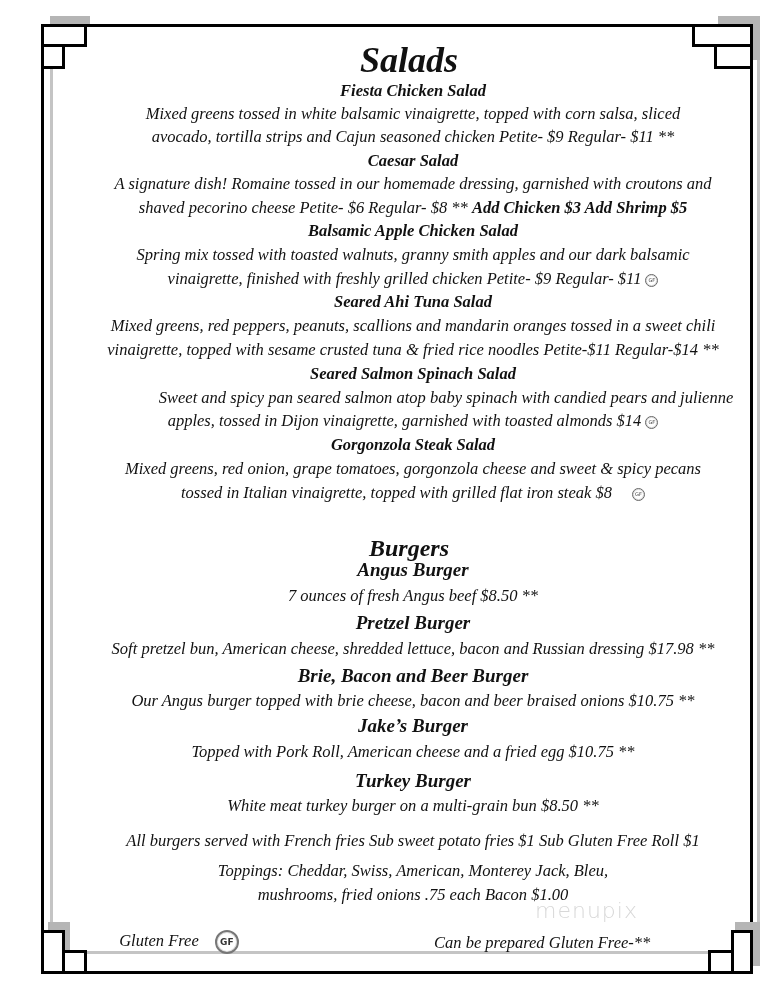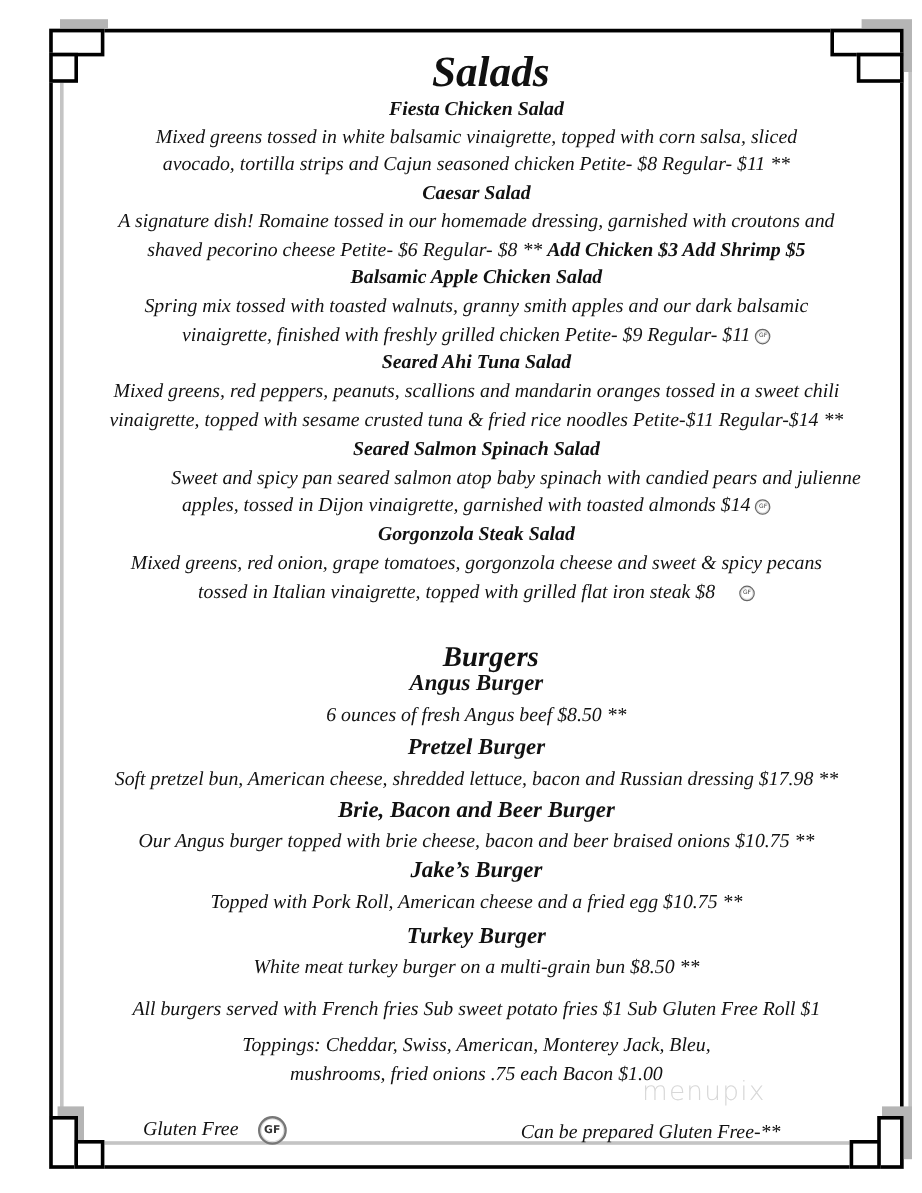--- a/index.html
+++ b/index.html
@@ -14,21 +14,21 @@
     .corner-box { position: absolute; border: 3px solid #000; background: #fff; box-sizing: border-box; }
     .corner-shade { position: absolute; background: #b5b5b5; }
 
     .content { position: absolute; left: 44px; top: 27px; width: 706px; text-align: center; }
 
     .section-title { font-family: "Liberation Serif", serif; font-style: italic; font-weight: bold;
                      position: absolute; left: 0; width: 706px; text-align: center; margin: 12px; }
     .sec-salads { top: 0px; font-size: 36px; }
     .sec-burgers { top: 496px; font-size: 24px; }
 
-    .line { position: absolute; left: 0; width: 706px; text-align: center; white-space: nowrap;
+    .line { position: absolute; left: 16px; width: 706px; text-align: center; white-space: nowrap;
             font-family: "Liberation Serif", serif; font-style: italic; font-size: 16.5px; line-height: 22px; }
     .item-name { font-weight: bold; font-size: 16.5px; }
     .burger-name { font-weight: bold; font-size: 19px; }
     .b { font-weight: bold; }
 
     .gf-icon { display: inline-block; width: 11px; height: 11px; border-radius: 50%;
                border: 1px solid #666; font-size: 5px; line-height: 11px; text-align: center;
                font-style: normal; font-family: "DejaVu Sans", sans-serif; color: #444;
                vertical-align: middle; margin-left: 4px; box-shadow: inset 0 0 0 1px #ddd; }
     .gf-icon.big { width: 20px; height: 20px; line-height: 20px; font-size: 9px; font-weight: bold;
@@ -58,21 +58,21 @@
 <div class="corner-shade" style="left:735px;top:922px;width:25px;height:44px;"></div>
 <div class="corner-box" style="left:731px;top:930px;width:22px;height:44px;"></div>
 <div class="corner-box" style="left:708px;top:950px;width:26px;height:24px;"></div>
 
 <div class="content">
 
   <h1 class="section-title sec-salads">Salads</h1>
 
   <div class="line item-name" style="top:53px;">Fiesta Chicken Salad</div>
   <div class="line" style="top:76px;">Mixed greens tossed in white balsamic vinaigrette, topped with corn salsa, sliced</div>
-  <div class="line" style="top:99px;">avocado, tortilla strips and Cajun seasoned chicken     Petite-  $8     Regular-  $11 **</div>
+  <div class="line" style="top:99px;">avocado, tortilla strips and Cajun seasoned chicken     Petite-  $9     Regular-  $11 **</div>
 
   <div class="line item-name" style="top:123px;">Caesar Salad</div>
   <div class="line" style="top:146px;">A signature dish! Romaine tossed in our homemade dressing, garnished with croutons and</div>
   <div class="line" style="top:170px;">
     <span>shaved pecorino cheese     Petite- $6    Regular-  $8 **</span>
     <span class="b">Add Chicken  $3  Add Shrimp  $5</span>
   </div>
 
   <div class="line item-name" style="top:193px;">Balsamic Apple Chicken Salad</div>
   <div class="line" style="top:217px;">Spring mix tossed with toasted walnuts, granny smith apples and our dark balsamic</div>
@@ -92,21 +92,21 @@
 
   <div class="line item-name" style="top:407px;">Gorgonzola Steak Salad</div>
   <div class="line" style="top:431px;">Mixed greens, red onion, grape tomatoes, gorgonzola cheese and sweet &amp; spicy pecans</div>
   <div class="line" style="top:455px;">
     <span>tossed in Italian vinaigrette, topped with grilled flat iron steak  $8</span><span class="gf-icon" style="margin-left:20px;">GF</span>
   </div>
 
   <h1 class="section-title sec-burgers">Burgers</h1>
 
   <div class="line burger-name" style="top:532px;">Angus Burger</div>
-  <div class="line" style="top:558px;">6 ounces of fresh Angus beef   $8.50  **</div>
+  <div class="line" style="top:558px;">7 ounces of fresh Angus beef   $8.50  **</div>
 
   <div class="line burger-name" style="top:585px;">Pretzel Burger</div>
   <div class="line" style="top:611px;">Soft pretzel bun, American cheese, shredded lettuce, bacon and Russian dressing   $17.98  **</div>
 
   <div class="line burger-name" style="top:638px;">Brie, Bacon and Beer Burger</div>
   <div class="line" style="top:663px;">Our Angus burger topped with brie cheese, bacon and beer braised onions  $10.75  **</div>
 
   <div class="line burger-name" style="top:688px;">Jake’s Burger</div>
   <div class="line" style="top:714px;">Topped with Pork Roll, American cheese and a fried egg  $10.75  **</div>
 

